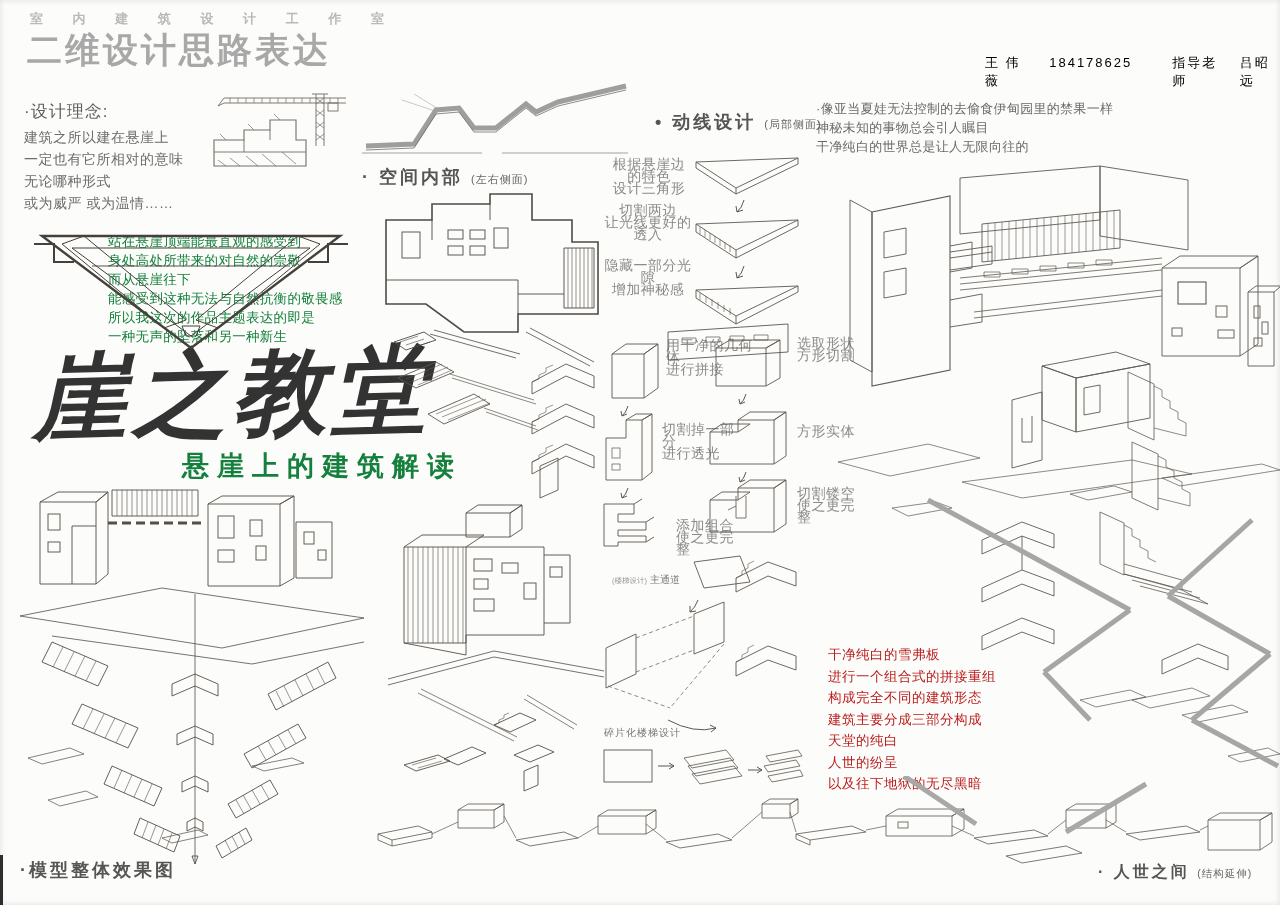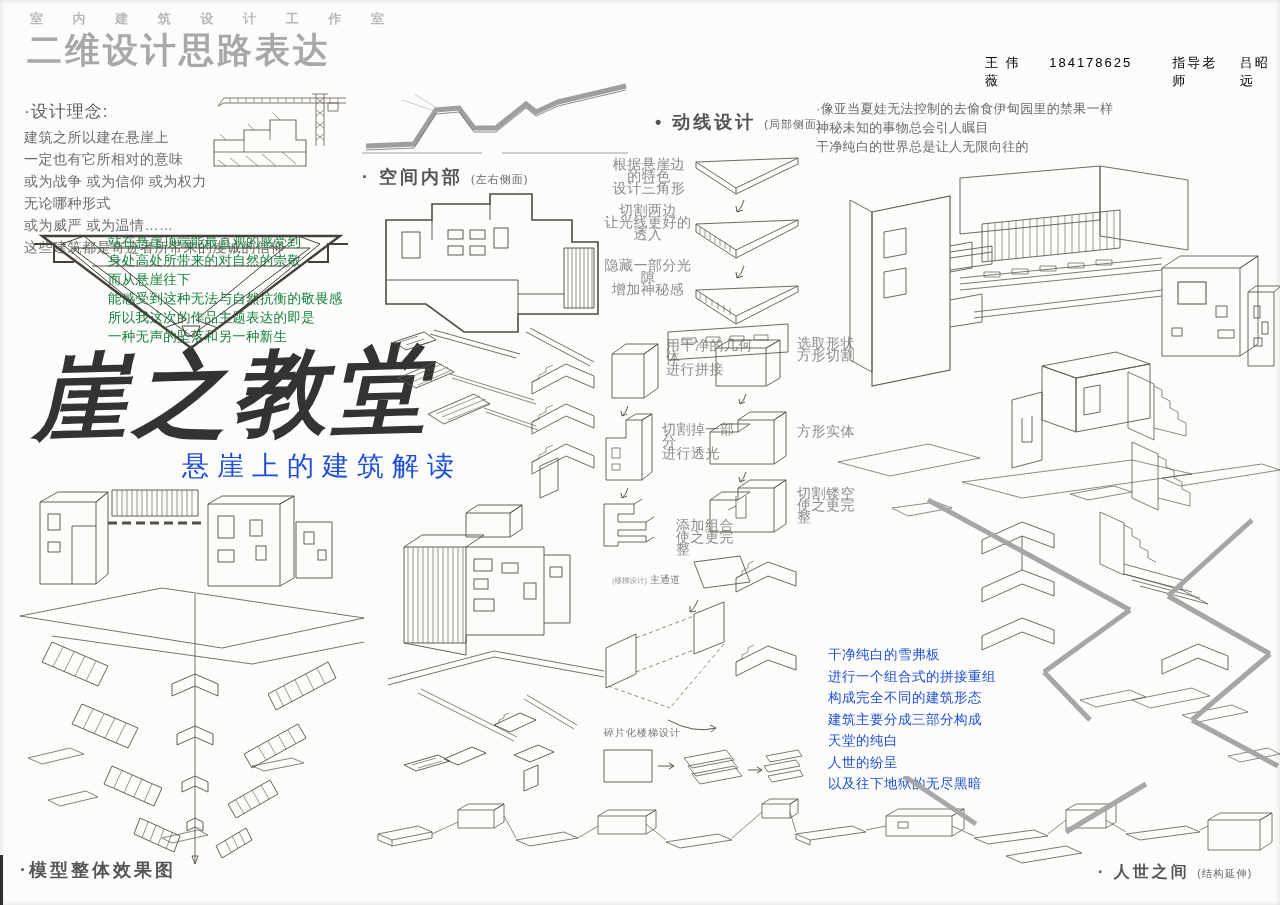--- a/index.html
+++ b/index.html
@@ -10,26 +10,26 @@
   .txt{position:absolute;color:#6b6b6b;}
   .pre{white-space:pre-line;}
   .studio{font-size:13px;letter-spacing:13px;color:#b9b9b9;font-weight:bold;}
   .bigtitle{font-size:35px;color:#a8a8a8;letter-spacing:3px;font-weight:bold;}
   .authors{display:flex;gap:14px;align-items:baseline;color:#000000;font-size:13px;letter-spacing:2px;}
   .h-concept{font-size:17px;color:#5f5f5f;letter-spacing:1px;}
   .bodyline{font-size:14px;line-height:22px;color:#6d6d6d;letter-spacing:.5px;}
   .feelline{font-size:13.5px;line-height:19px;color:#15803d;text-align:left;letter-spacing:.3px;}
   .callig{font-family:"DejaVu Serif",serif;font-style:italic;font-weight:900;
     font-size:94px;color:#333;letter-spacing:6px;transform:rotate(-1.5deg);line-height:1;}
-  .subtitle{font-size:27px;letter-spacing:8px;color:#1d4ed8;font-weight:normal;}
+  .subtitle{font-size:27px;letter-spacing:8px;color:#15803d;font-weight:bold;}
   .seclabel{font-size:18px;letter-spacing:3px;color:#555;font-weight:bold;}
   .secsub{font-size:11px;color:#666;letter-spacing:1px;font-weight:normal;}
   .small9{font-size:14px;line-height:12px;color:#8b8b8b;letter-spacing:.5px;}
   .edenline{font-size:13px;line-height:19px;color:#6a6a6a;letter-spacing:.3px;}
-  .matline{font-size:13.5px;line-height:21.5px;color:#1d4ed8;letter-spacing:.5px;}
+  .matline{font-size:13.5px;line-height:21.5px;color:#b91c1c;letter-spacing:.5px;}
   .stairlbl{font-size:10px;color:#777;}
   .stairpre{font-size:7.5px;color:#999;margin-right:3px;}
   svg{display:block;}
 </style>
 </head>
 <body>
 
 <div id="board">
 
   <div class="txt studio" style="left:30px;top:10px;">室 内 建 筑 设 计 工 作 室</div>
@@ -38,24 +38,22 @@
     <span>王 伟 薇</span>
     <span>184178625</span>
     <span style="margin-left:26px">指导老师</span>
     <span>吕昭远</span>
   </div>
 
   <div class="txt h-concept" style="left:24px;top:100px;">·设计理念:</div>
   <div class="abs" style="left:24px;top:126px;">
     <div class="bodyline">建筑之所以建在悬崖上</div>
     <div class="bodyline">一定也有它所相对的意味</div>
-    <div class="bodyline">或为战争 或为信仰 或为权力</div>
     <div class="bodyline">无论哪种形式</div>
     <div class="bodyline">或为威严 或为温情……</div>
-    <div class="bodyline">这些建筑都是奇迹者所带来的虔诚的信仰</div>
   </div>
 
   <div class="abs" style="left:108px;top:232px;width:248px;">
     <div class="feelline">站在悬崖顶端能最直观的感受到</div>
     <div class="feelline">身处高处所带来的对自然的崇敬</div>
     <div class="feelline">而从悬崖往下</div>
     <div class="feelline">能感受到这种无法与自然抗衡的敬畏感</div>
     <div class="feelline">所以我这次的作品主题表达的即是</div>
     <div class="feelline">一种无声的坠落和另一种新生</div>
   </div>

